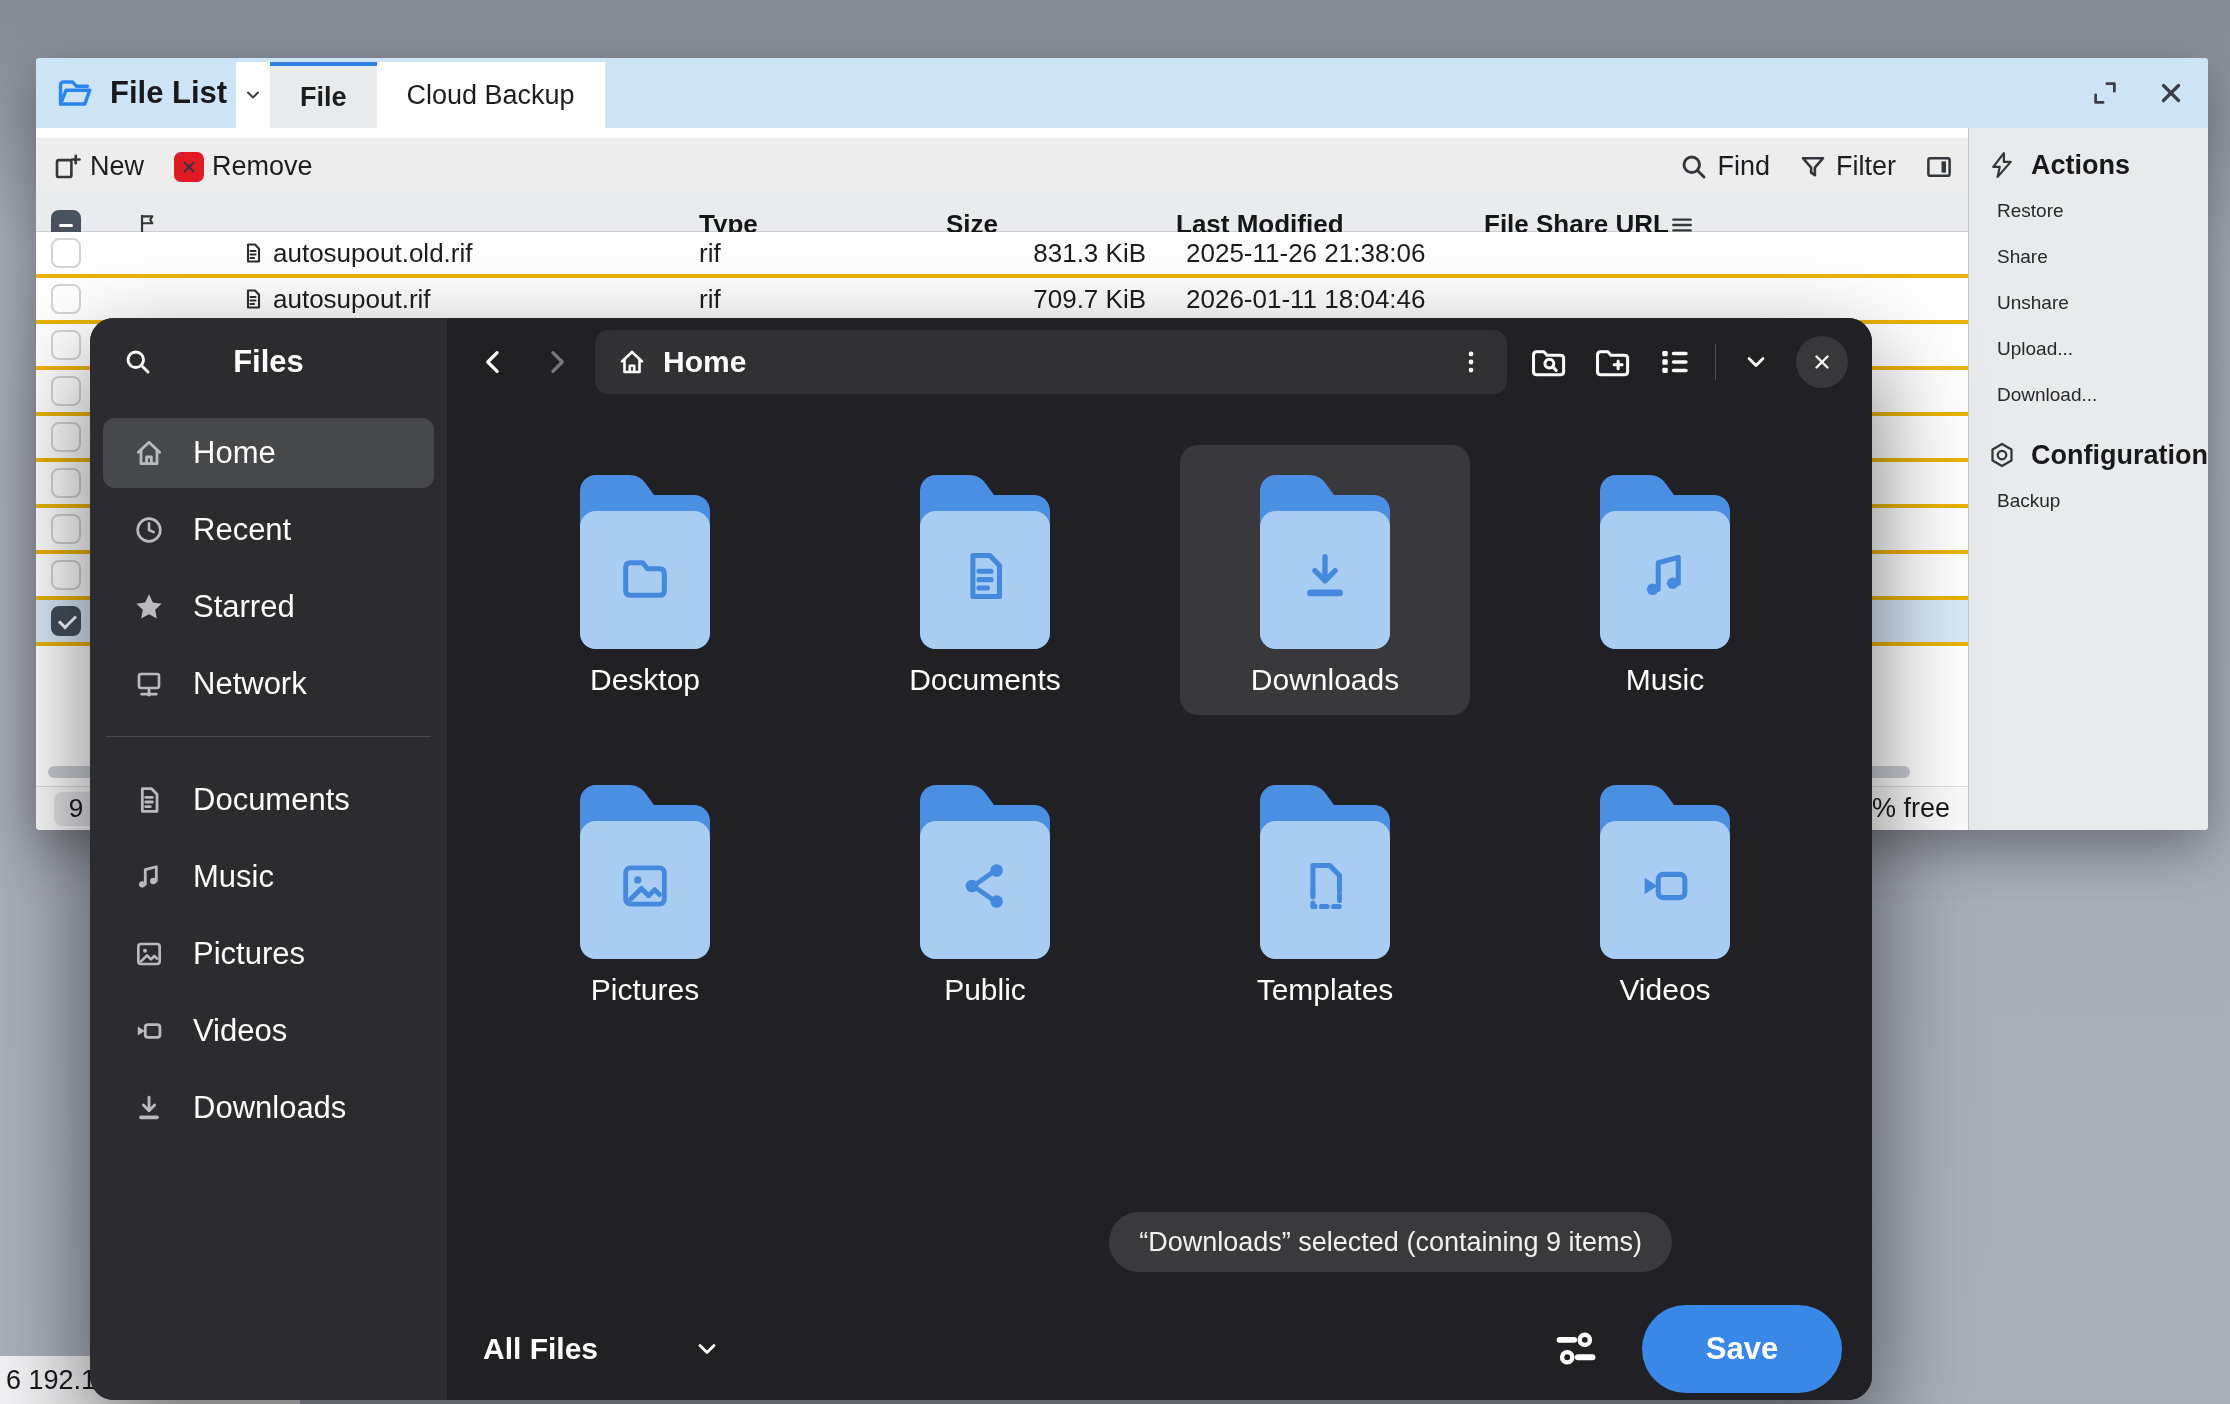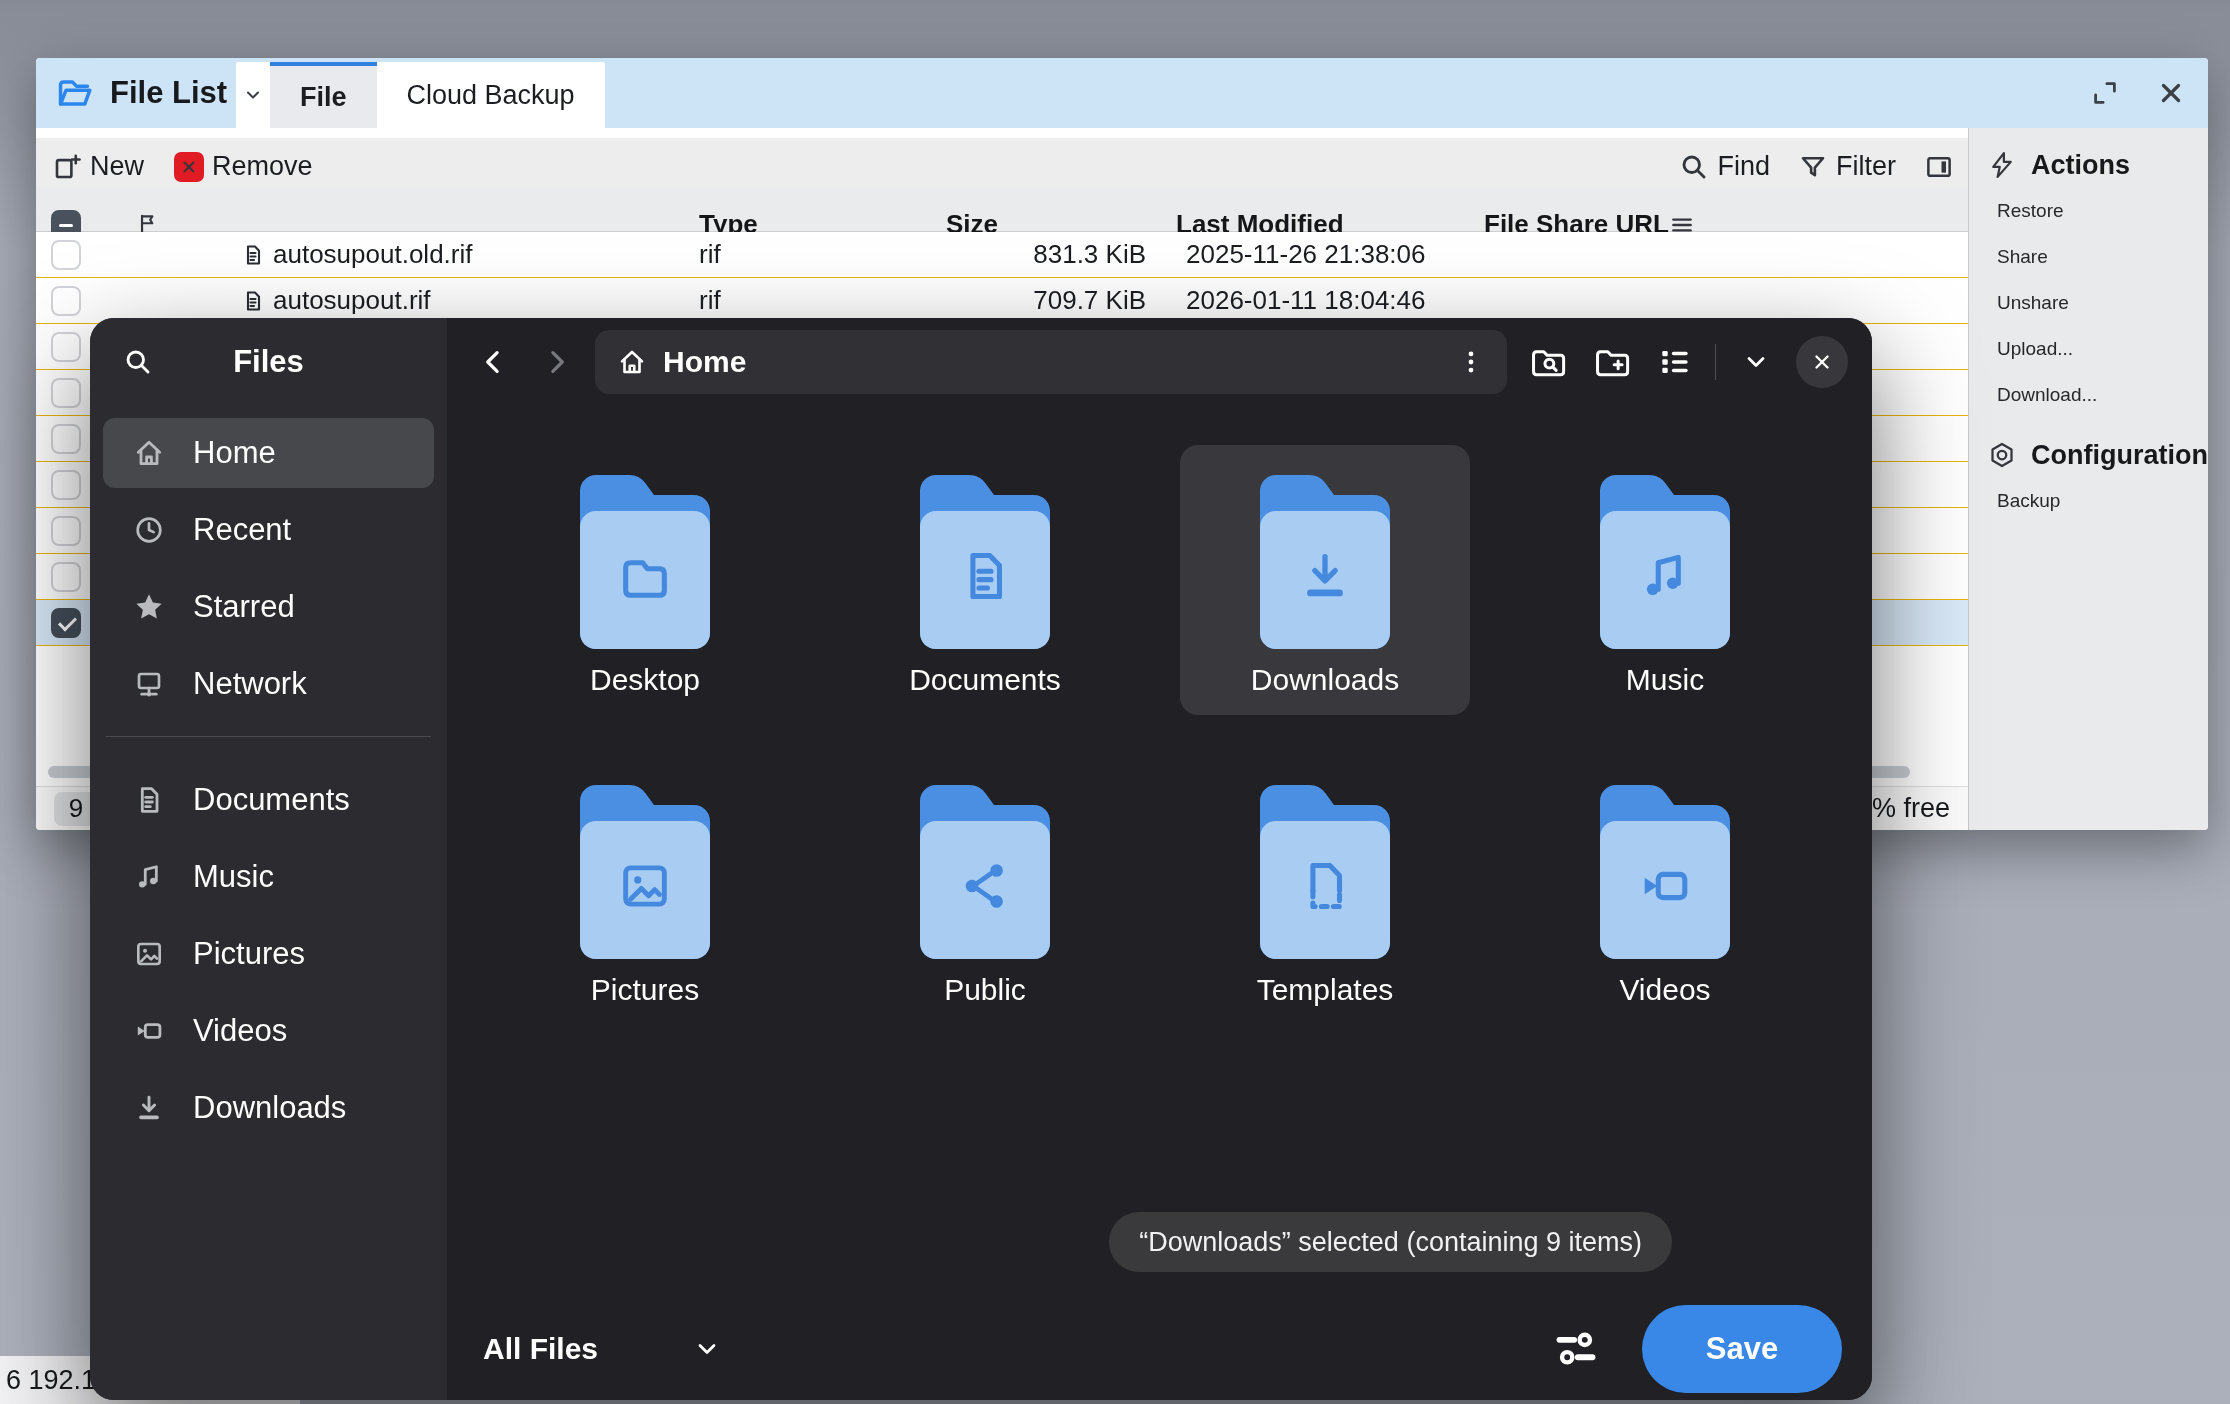--- a/index.html
+++ b/index.html
@@ -47,21 +47,21 @@
   .panel-item { height:46px; display:flex; align-items:center; padding-left:28px; font-size:19px; color:#26282b; }
   .panel-gap { height:14px; }
 
   
   .table-head { position:absolute; left:0; top:128px; width:1932px; height:46px; background:#eaebec;
     border-bottom:1px solid #cfcfd1; display:grid;
     grid-template-columns:59px 112px 476px 247px 230px 308px auto; align-items:center;
     font-size:26px; font-weight:bold; color:#141619; }
   .table-body { position:absolute; left:0; top:174px; width:1932px; }
   .t-row { display:grid; grid-template-columns:59px 112px 476px 247px 230px 308px auto;
-    height:46px; align-items:center; border-bottom:1px solid #eab308; font-size:26px; color:#1b1d20; background:#fff; }
+    height:46px; align-items:center; border-bottom:4px solid #eab308; font-size:26px; color:#1b1d20; background:#fff; }
   .t-row.highlight { background:#d9e9f8; }
   .cell-check { display:flex; justify-content:center; }
   .checkbox { width:30px; height:30px; border:2px solid #d2d3d6; border-radius:8px; background:#fff; }
   .checkbox.master { background:#49525c; border-color:#49525c; position:relative; }
   .checkbox.master::after { content:""; position:absolute; left:6px; top:12px; width:14px; height:3px; background:#fff; border-radius:2px; }
   .checkbox.checked { background:#454f5b; border-color:#454f5b; position:relative; }
   .checkbox.checked::after { content:""; position:absolute; left:6px; top:7px; width:14px; height:7px;
     border-left:3px solid #fff; border-bottom:3px solid #fff; transform:rotate(-45deg); }
   .cell-flag { display:flex; justify-content:flex-start; padding-left:40px; color:#33373c; }
   .cell-flag .icon { width:26px; height:26px; }

